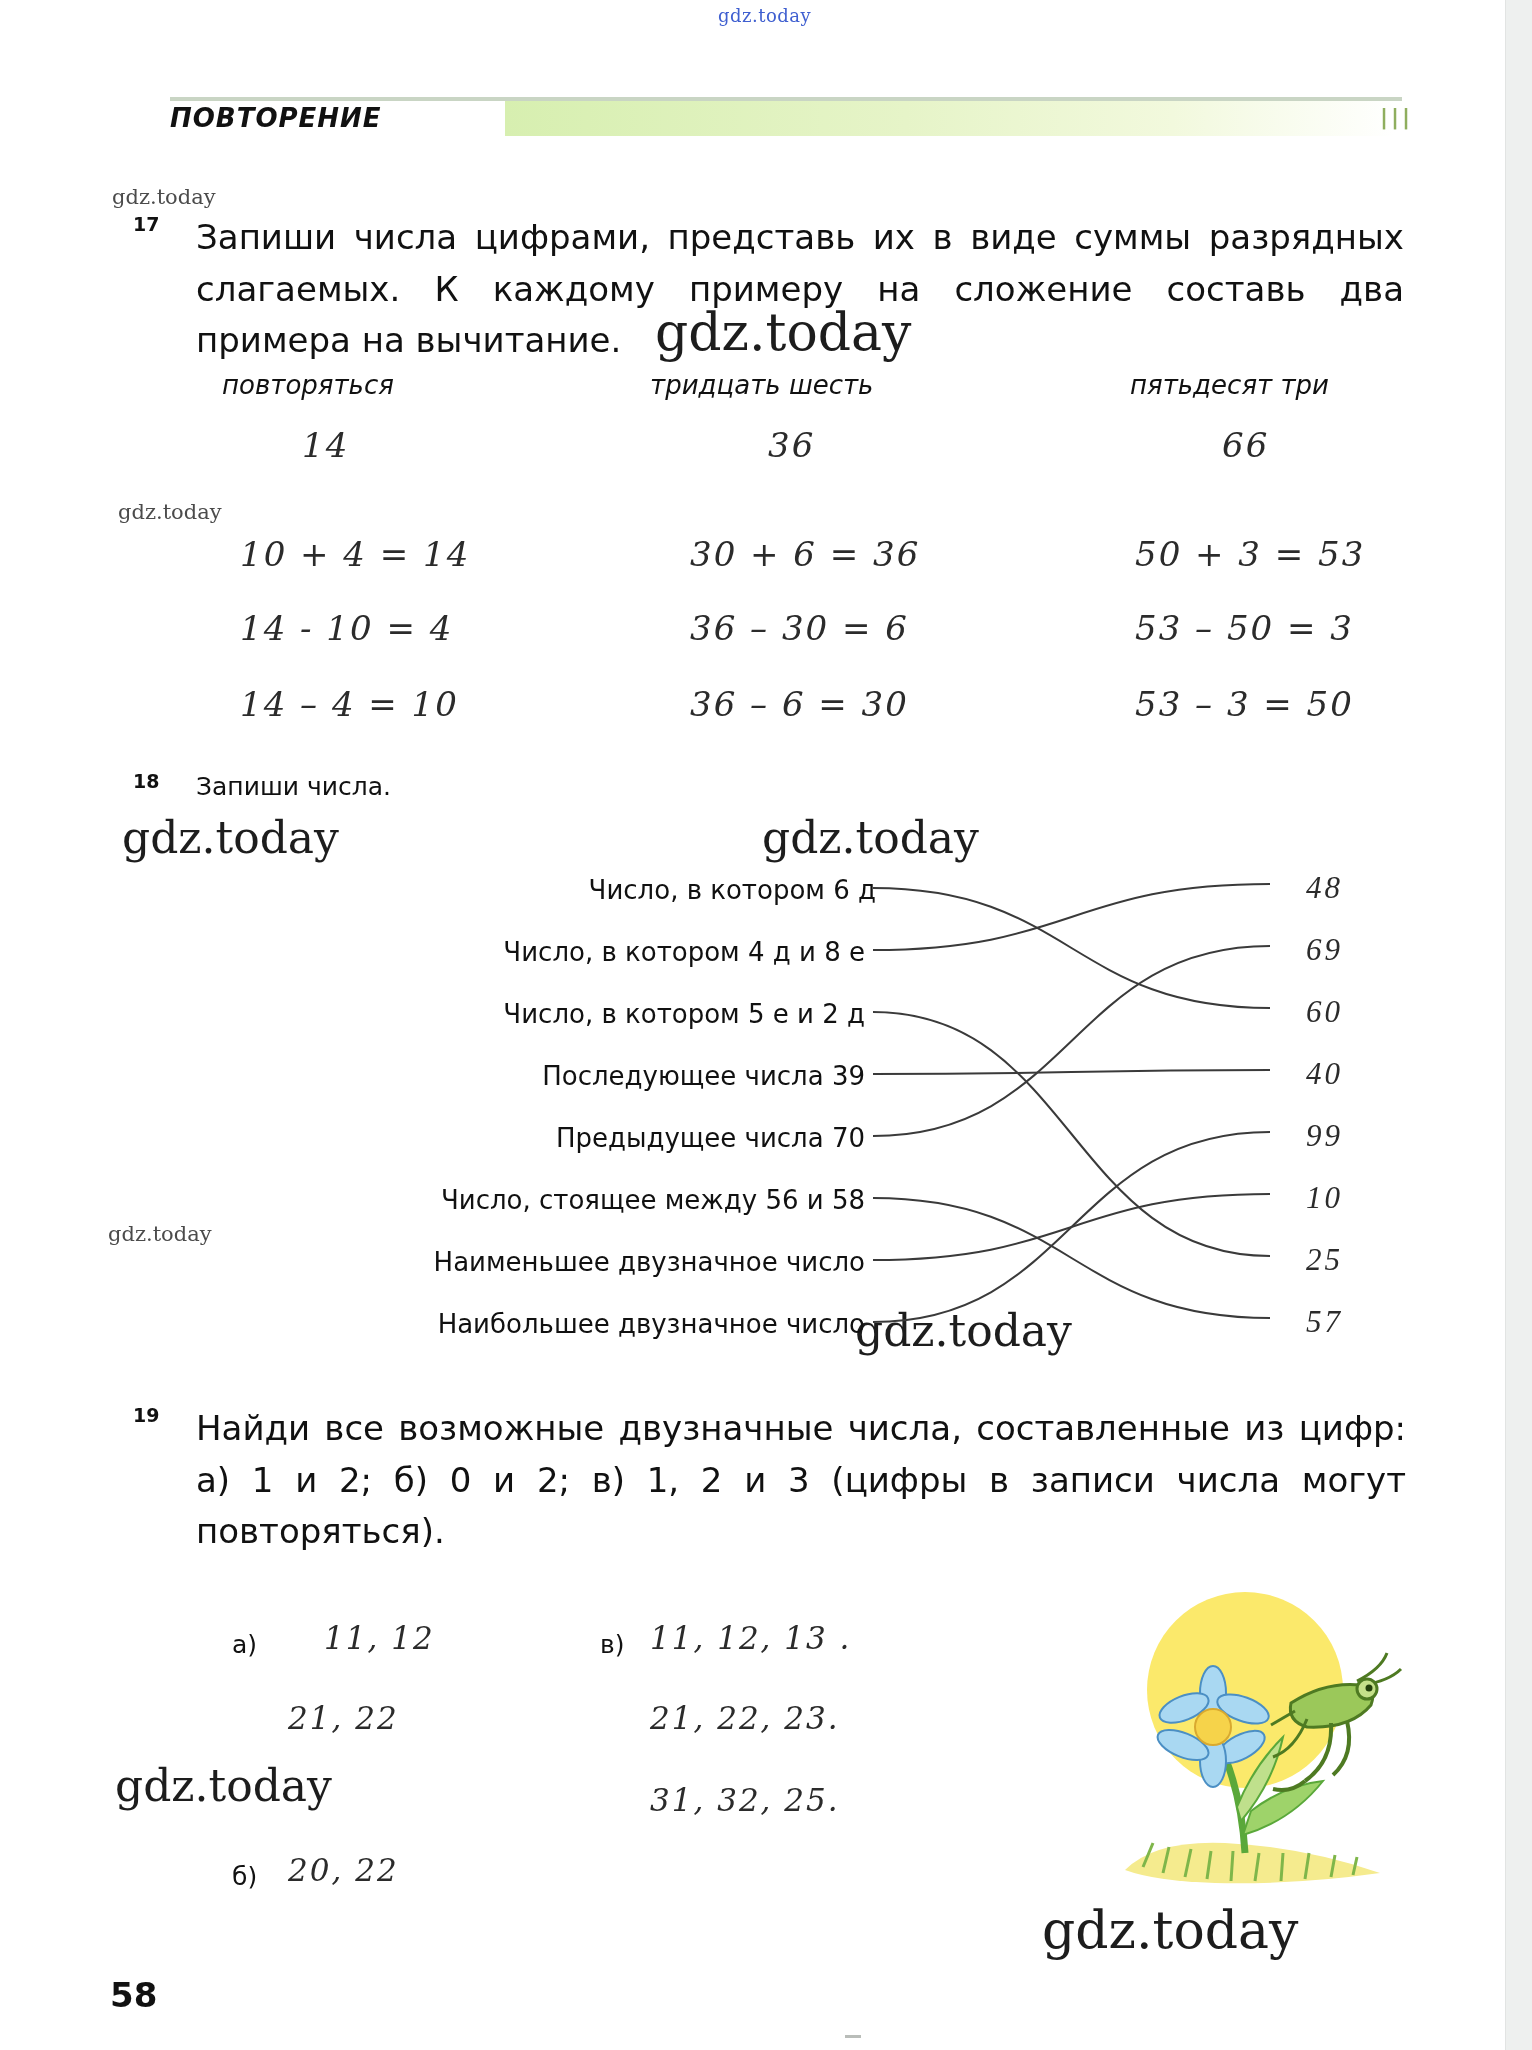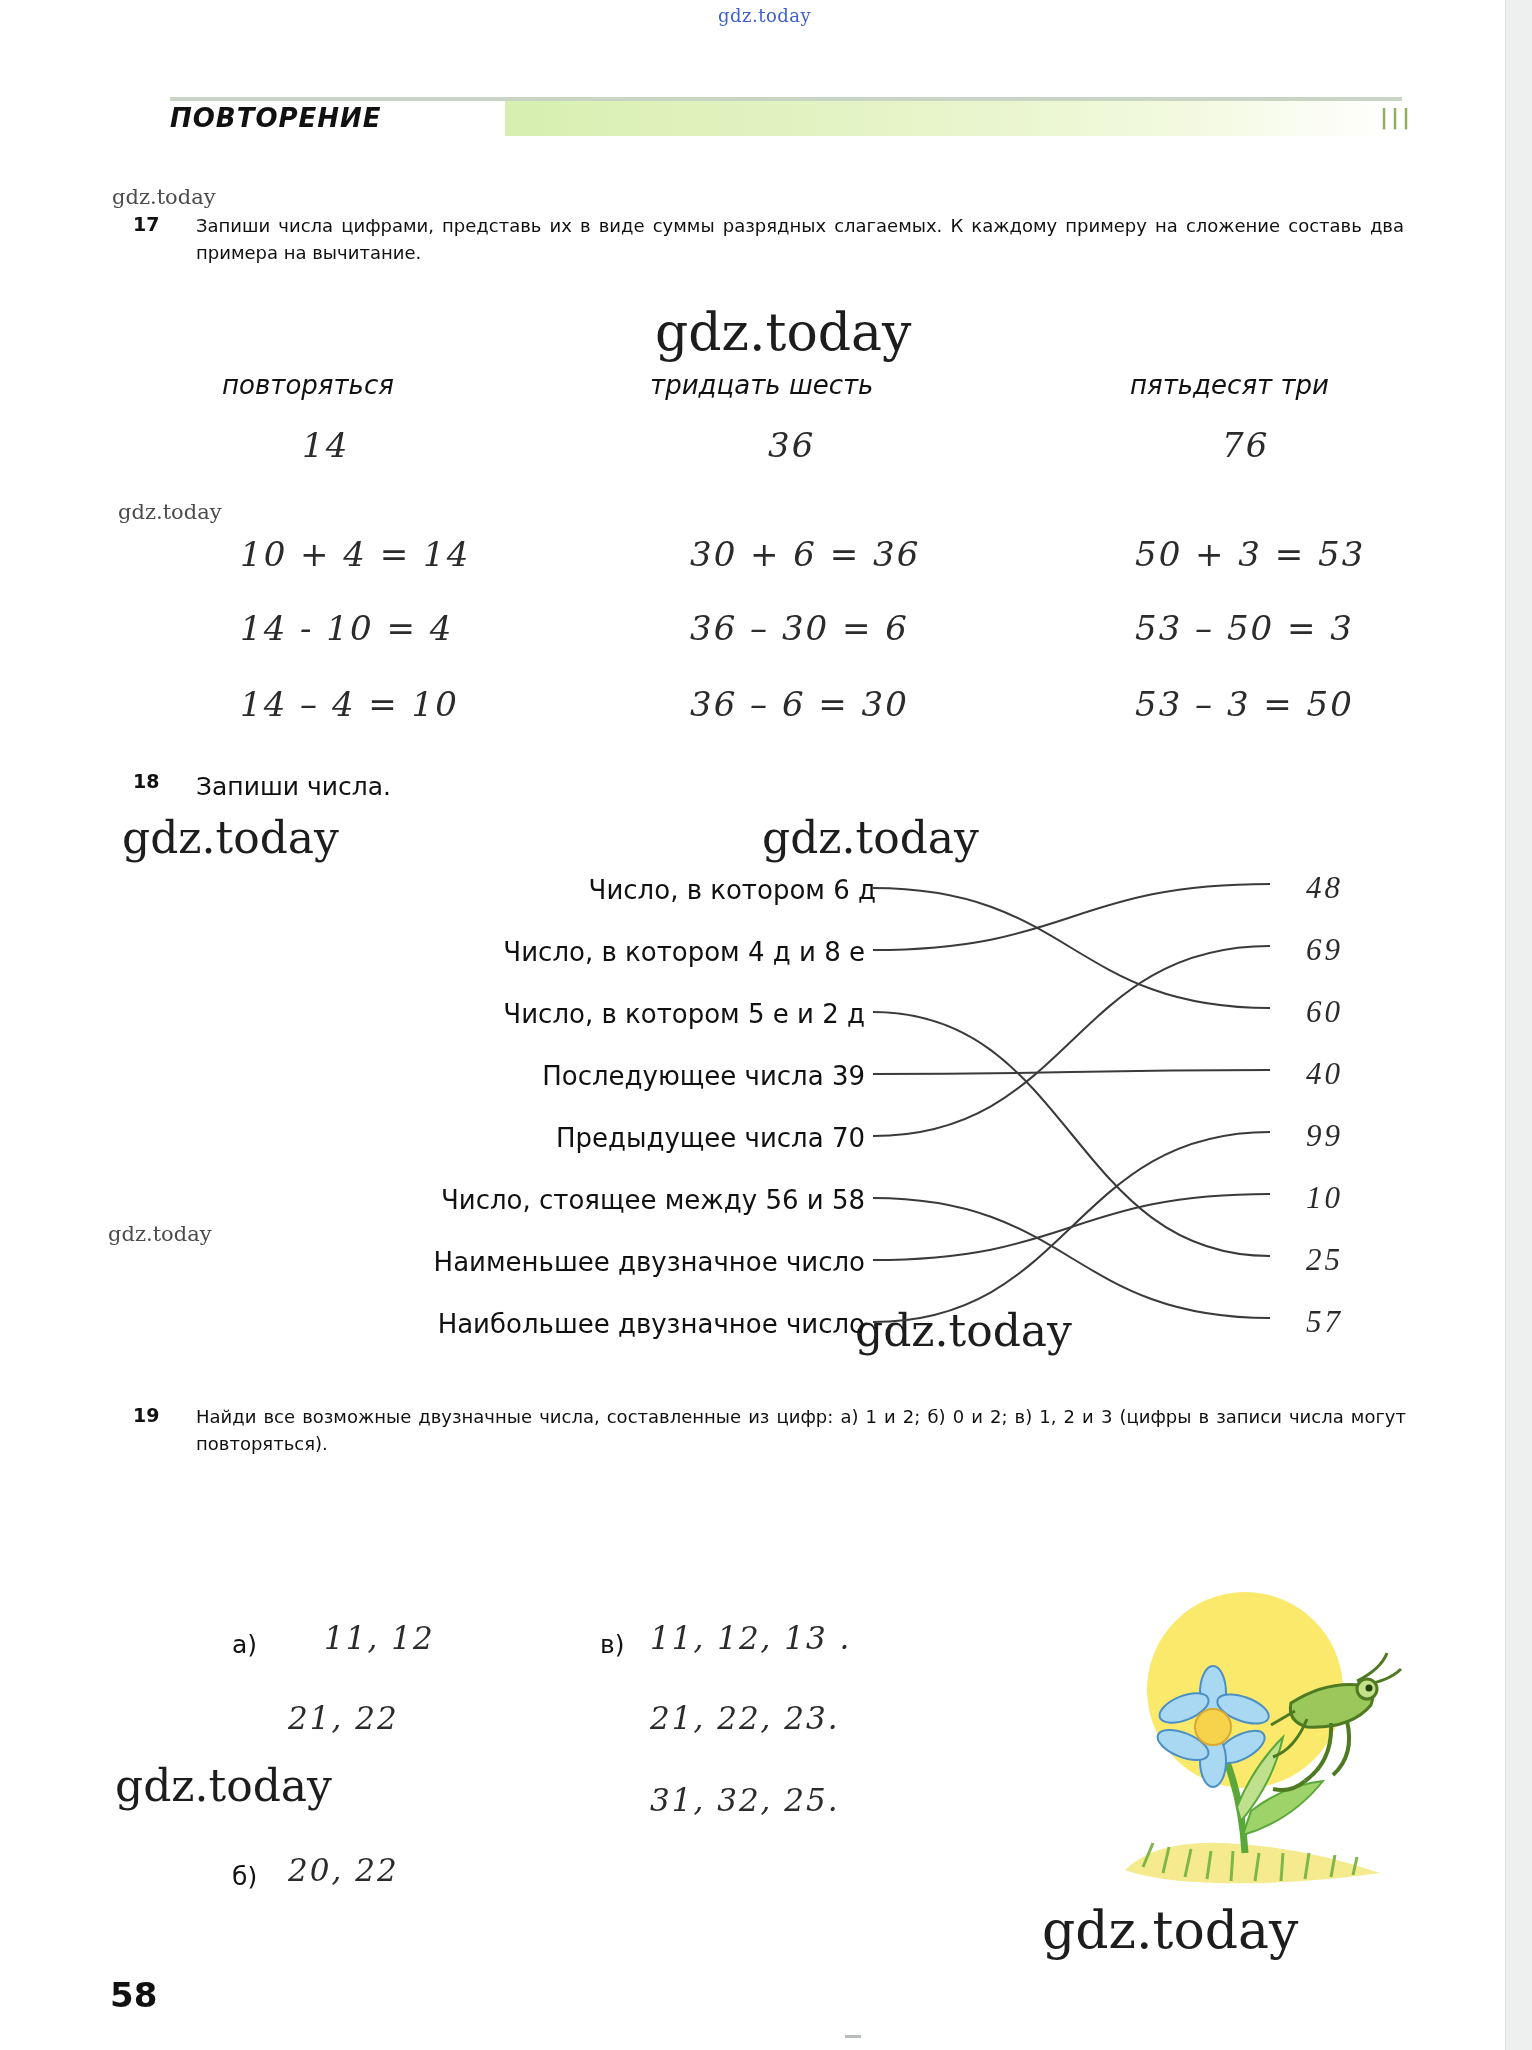--- a/index.html
+++ b/index.html
@@ -77,21 +77,21 @@
 
   
   .ex-num {
     position: absolute;
     font-size: 19px;
     font-weight: bold;
     color: #111;
   }
   .ex-body {
     position: absolute;
-    font-size: 18px;
+    font-size: 34px;
     line-height: 1.52;
     color: #111;
     text-align: justify;
   }
   .ex-body.ex17 { left: 196px; top: 212px; width: 1208px; }
   .ex-body.ex19 { left: 196px; top: 1403px; width: 1210px; }
 
   .label-printed {
     position: absolute;
     font-size: 25px;
@@ -174,21 +174,21 @@
   <div class="ex-body ex17">Запиши числа цифрами, представь их в виде суммы разрядных слагаемых. К каждому примеру на сложение составь два примера на вычитание.</div>
 
   <div class="wm wm-big" style="left:655px; top:302px;">gdz.today</div>
 
   <div class="word-italic" style="left:222px; top:370px;">повторяться</div>
   <div class="word-italic" style="left:650px; top:370px;">тридцать шесть</div>
   <div class="word-italic" style="left:1110px; top:370px;margin-left:20px;">пятьдесят три</div>
 
   <div class="hw hw-lg" style="left:302px; top:425px;">14</div>
   <div class="hw hw-lg" style="left:768px; top:425px;">36</div>
-  <div class="hw hw-lg" style="left:1222px; top:425px;">76</div>
+  <div class="hw hw-lg" style="left:1222px; top:425px;">66</div>
 
   <div class="wm wm-small" style="left:118px; top:500px;">gdz.today</div>
 
   <div class="hw hw-lg" style="left:240px; top:534px;">10 + 4 = 14</div>
   <div class="hw hw-lg" style="left:240px; top:608px;">14 - 10 = 4</div>
   <div class="hw hw-lg" style="left:240px; top:684px;">14 – 4 = 10</div>
 
   <div class="hw hw-lg" style="left:690px; top:534px;">30 + 6 = 36</div>
   <div class="hw hw-lg" style="left:690px; top:608px;">36 – 30 = 6</div>
   <div class="hw hw-lg" style="left:690px; top:684px;">36 – 6 = 30</div>

